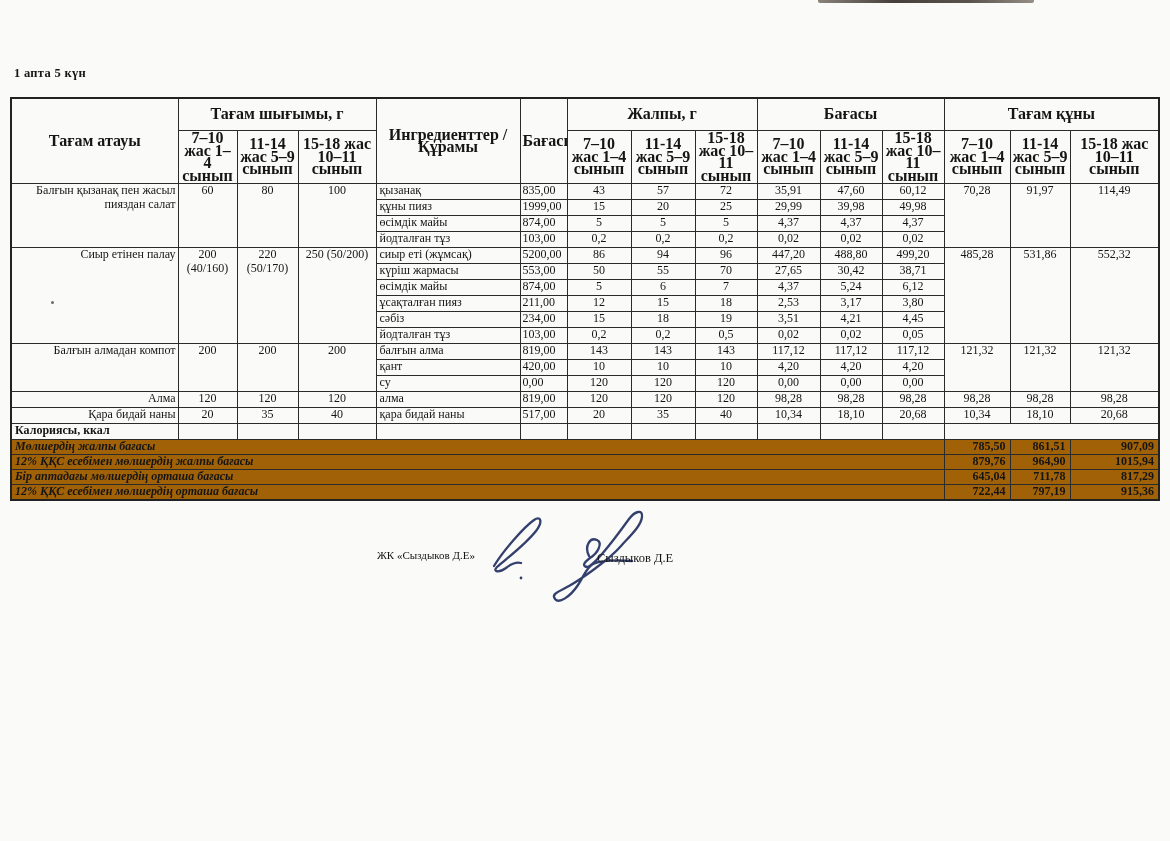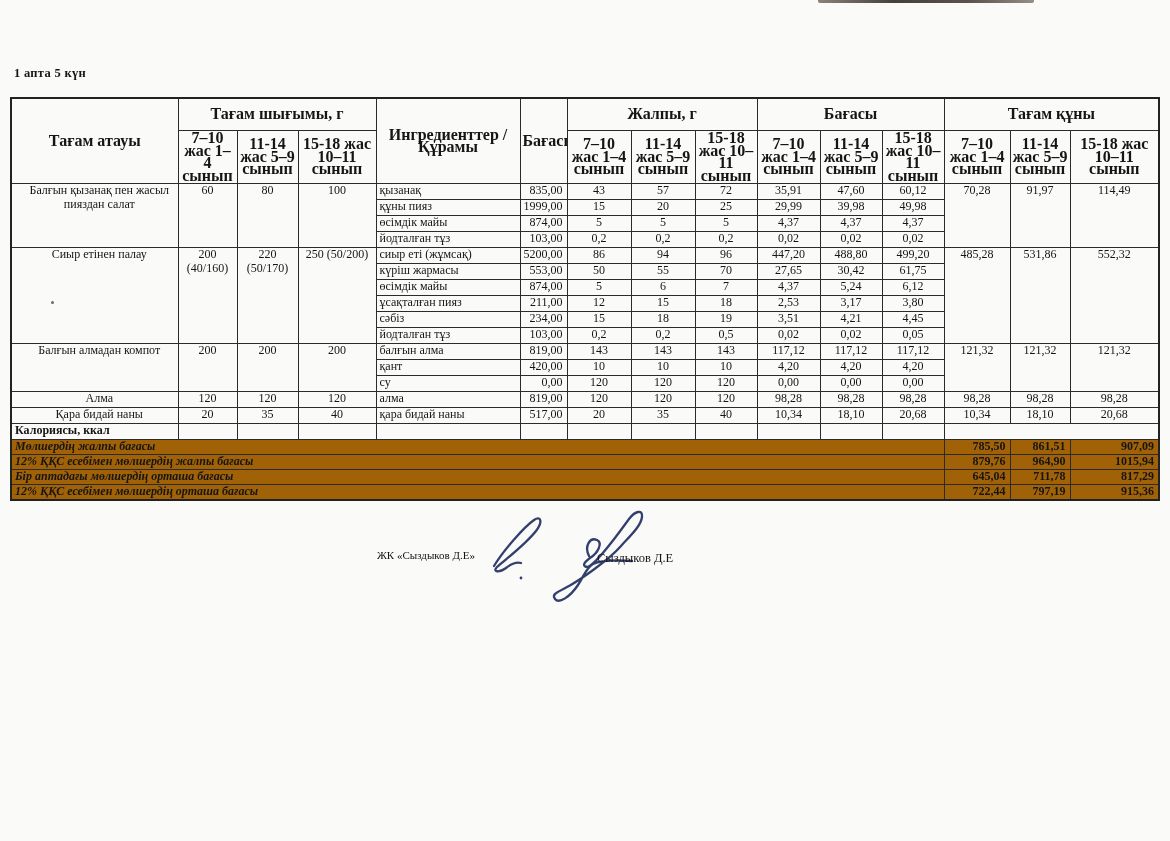--- a/index.html
+++ b/index.html
@@ -30,25 +30,25 @@
     padding:0 2px;
     overflow:hidden;
   }
   .menu-table thead th{
     font-size:16px;font-weight:bold;text-align:center;vertical-align:middle;
     padding:1px 2px;line-height:12.5px;
   }
   .menu-table thead tr.h1 th{height:29px;}
   .menu-table thead tr.h2 th{height:43px;}
   .menu-table tbody td{height:15px;vertical-align:top;}
-  td.dish{text-align:center;padding-left:11px;}
+  td.dish{text-align:right;padding-left:11px;}
   td.dish-b{text-align:left;padding-left:3px;font-weight:bold;}
   td.out{text-align:center;}
   td.ing{text-align:left;padding-left:3px;white-space:nowrap;margin-top:20px;}
-  td.price{text-align:right;padding-right:4px;}
+  td.price{padding-right:4px;}
   td.num{text-align:center;}
   td.cost{text-align:center;}
   tr.sum td{height:14px;background:#a16207;vertical-align:middle;}
   td.sum-label{font-weight:bold;font-style:italic;text-align:left;padding-left:3px;font-size:12px;}
   td.sum-val{font-weight:bold;text-align:right;padding-right:4px;}
   .sig-company{position:absolute;left:377px;top:549px;font-size:11px;}
   .sig-name{position:absolute;left:597px;top:551px;font-size:12.5px;}
   .sig-svg{position:absolute;left:478px;top:500px;}
   .dot-artifact{position:absolute;width:3px;height:3px;border-radius:50%;background:#6e6a66;}
 </style>
@@ -170,21 +170,21 @@
       <td class="cost" rowspan="6">552,32</td>
     </tr>
     <tr>
       <td class="ing">күріш жармасы</td>
       <td class="price">553,00</td>
       <td class="num">50</td>
       <td class="num">55</td>
       <td class="num">70</td>
       <td class="num">27,65</td>
       <td class="num">30,42</td>
-      <td class="num">61,75</td>
+      <td class="num">38,71</td>
     </tr>
     <tr>
       <td class="ing">өсімдік майы</td>
       <td class="price">874,00</td>
       <td class="num">5</td>
       <td class="num">6</td>
       <td class="num">7</td>
       <td class="num">4,37</td>
       <td class="num">5,24</td>
       <td class="num">6,12</td>

